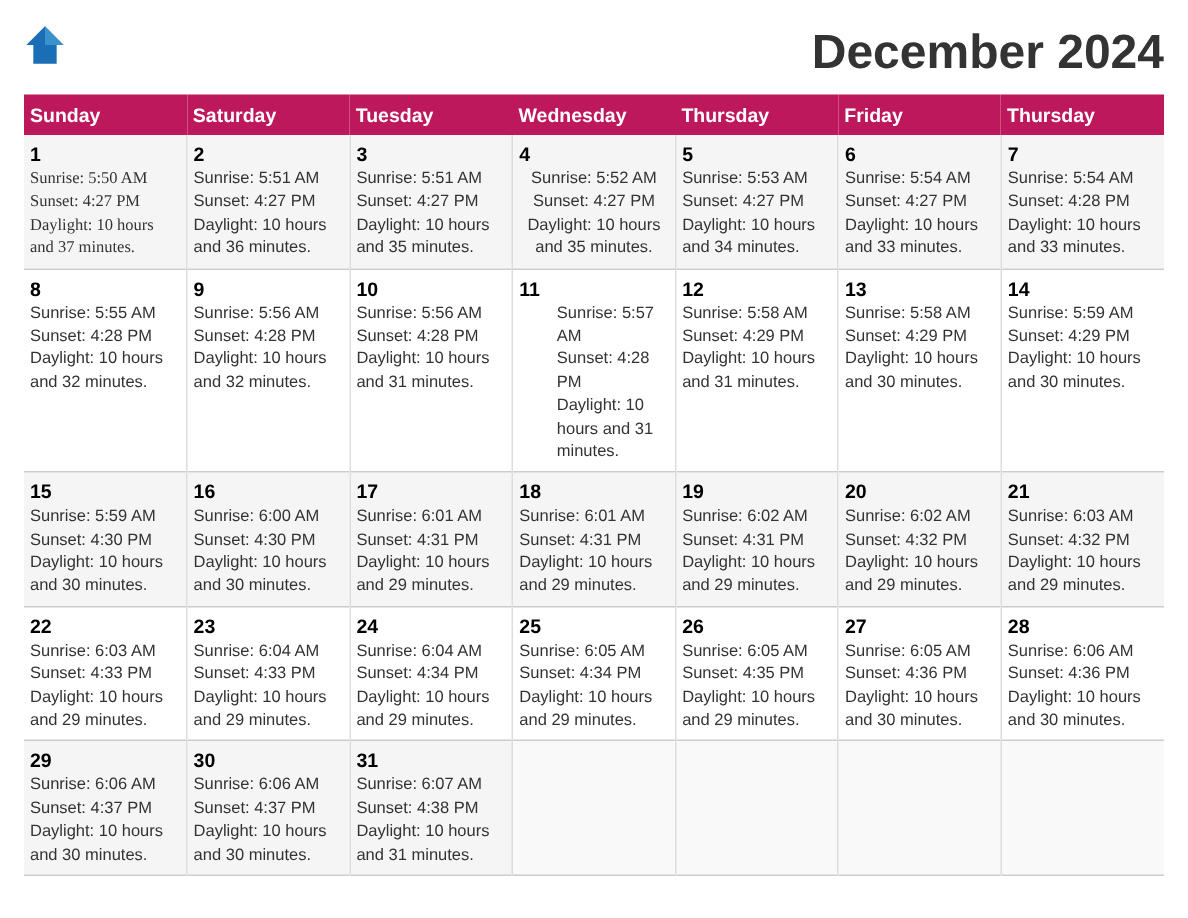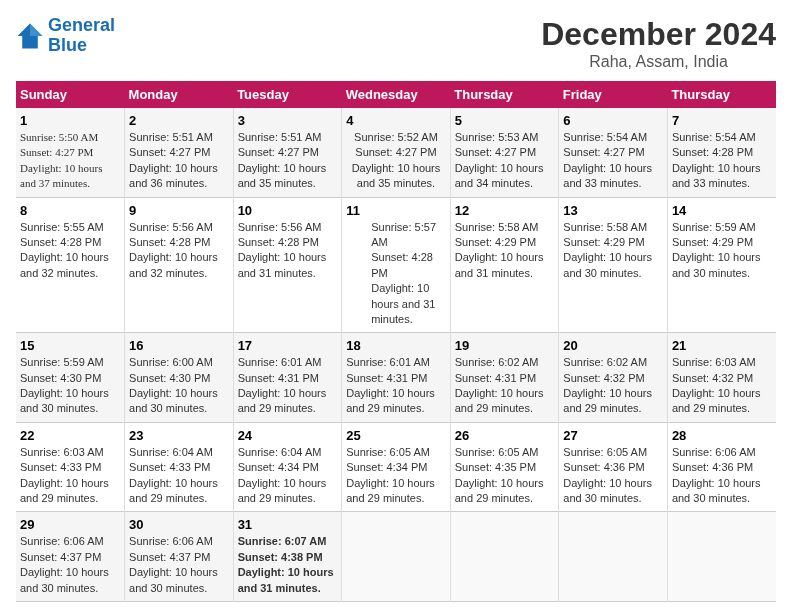--- a/index.html
+++ b/index.html
@@ -94,36 +94,31 @@
   </style>
 </head>
 <body>
 
 <div class="header">
   <div class="logo">
     <svg class="logo-icon" viewBox="0 0 36 36">
       <polygon points="18,2 34,18 28,18 28,34 8,34 8,18 2,18" fill="#1a6eb5"></polygon>
       <polygon points="18,2 34,18 18,18" fill="#4a9fd4" opacity="0.7"></polygon>
     </svg>
-    <div class="logo-text">
-      <div><span>General</span></div>
-      <div style="color:#1a6eb5;">Blue</div>
-    </div>
   </div>
   <div class="title-block">
     <div class="calendar-title">December 2024</div>
-    <div class="calendar-subtitle">Raha, Assam, India</div>
   </div>
 </div>
 
 <table>
   <thead>
     <tr>
     <th>Sunday</th>
-        <th>Monday</th>
+        <th>Saturday</th>
         <th>Tuesday</th>
         <th>Wednesday</th>
         <th>Thursday</th>
         <th>Friday</th>
         <th>Thursday</th>
       </tr>
   </thead>
   <tbody id="calendar-body">
   <tr>
         <td>
@@ -309,21 +304,21 @@
 Daylight: 10 hours and 30 minutes.</div>
         </td>
         <td>
           <span class="day-num">30</span>
           <div class="day-info" style="white-space: pre-wrap;">Sunrise: 6:06 AM
 Sunset: 4:37 PM
 Daylight: 10 hours and 30 minutes.</div>
         </td>
         <td>
           <span class="day-num">31</span>
-          <div class="day-info" style="white-space: pre-wrap; font-weight: bold;">Sunrise: 6:07 AM
+          <div class="day-info" style="white-space: pre-wrap;">Sunrise: 6:07 AM
 Sunset: 4:38 PM
 Daylight: 10 hours and 31 minutes.</div>
         </td>
         <td class="empty-cell"></td>
         <td class="empty-cell"></td>
         <td class="empty-cell"></td>
         <td class="empty-cell"></td>
       </tr>
     </tbody>
 </table>

